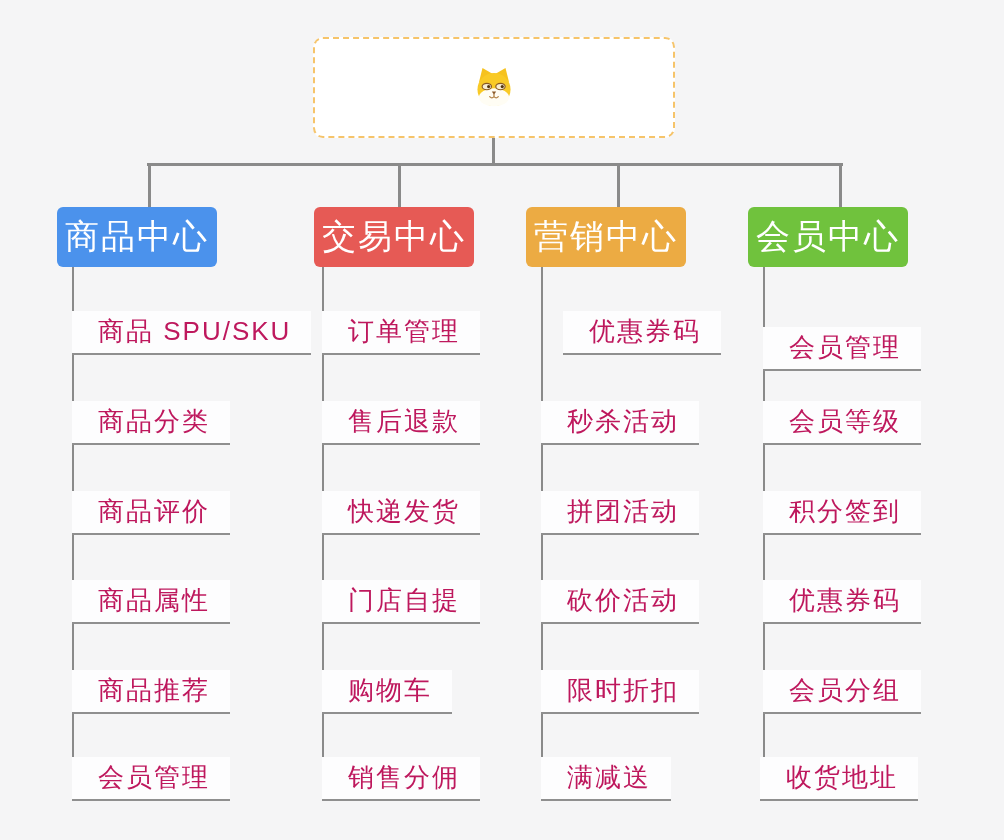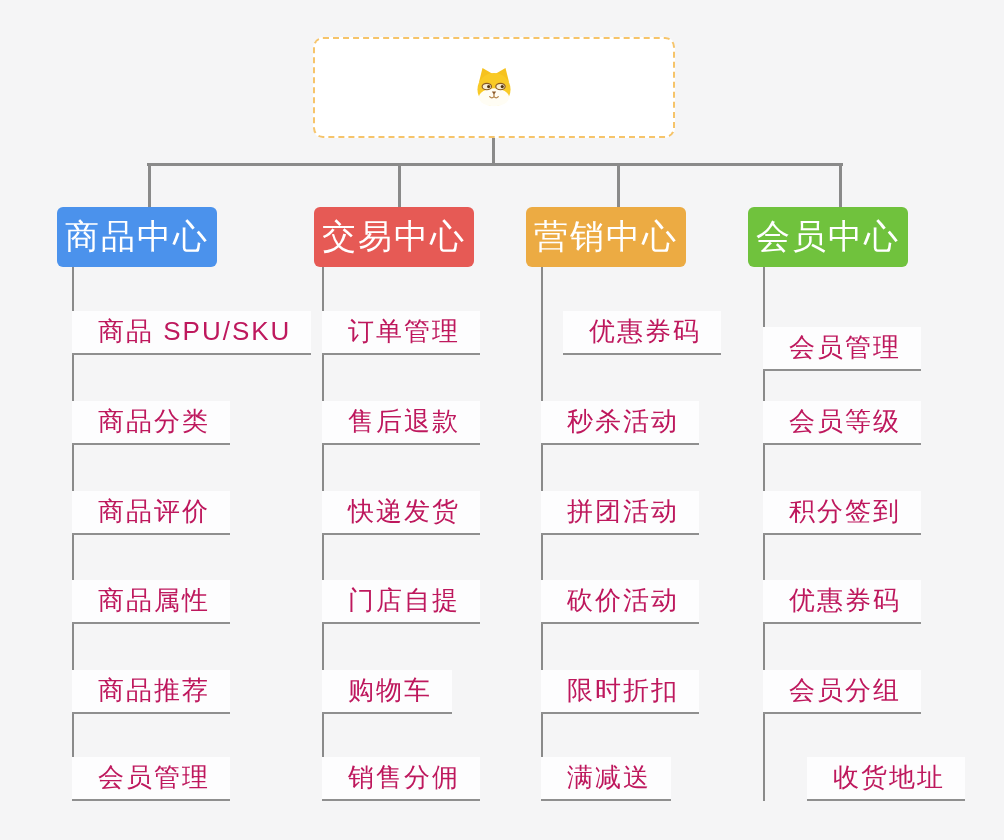--- a/index.html
+++ b/index.html
@@ -123,16 +123,16 @@
       <div class="sub-item" style="left: 541px; top: 670px; border-bottom-color: rgb(143, 143, 143);">限时折扣</div>
       <div class="sub-item" style="left: 541px; top: 757px; border-bottom-color: rgb(143, 143, 143);">满减送</div>
       <div class="line" style="left: 839px; top: 163px; width: 3px; height: 46px; background: rgb(138, 138, 138);"></div>
       <div class="branch-header" style="left: 748px; background: rgb(112, 194, 61);">会员中心</div>
       <div class="line" style="left: 763px; top: 267px; width: 2px; height: 534px; background: rgb(138, 138, 138);"></div>
       <div class="sub-item" style="left: 763px; top: 311px; border-bottom-color: rgb(143, 143, 143); margin-top: 16px;">会员管理</div>
       <div class="sub-item" style="left: 763px; top: 401px; border-bottom-color: rgb(143, 143, 143);">会员等级</div>
       <div class="sub-item" style="left: 763px; top: 491px; border-bottom-color: rgb(143, 143, 143);">积分签到</div>
       <div class="sub-item" style="left: 763px; top: 580px; border-bottom-color: rgb(143, 143, 143);">优惠券码</div>
       <div class="sub-item" style="left: 763px; top: 670px; border-bottom-color: rgb(143, 143, 143);">会员分组</div>
-      <div class="sub-item" style="left: 807px; top: 757px; border-bottom-color: rgb(143, 143, 143);">收货地址</div>
+      <div class="sub-item" style="left: 760px; top: 757px; border-bottom-color: rgb(143, 143, 143);">收货地址</div>
     </div>
 
 </div>
 
 </body></html>

